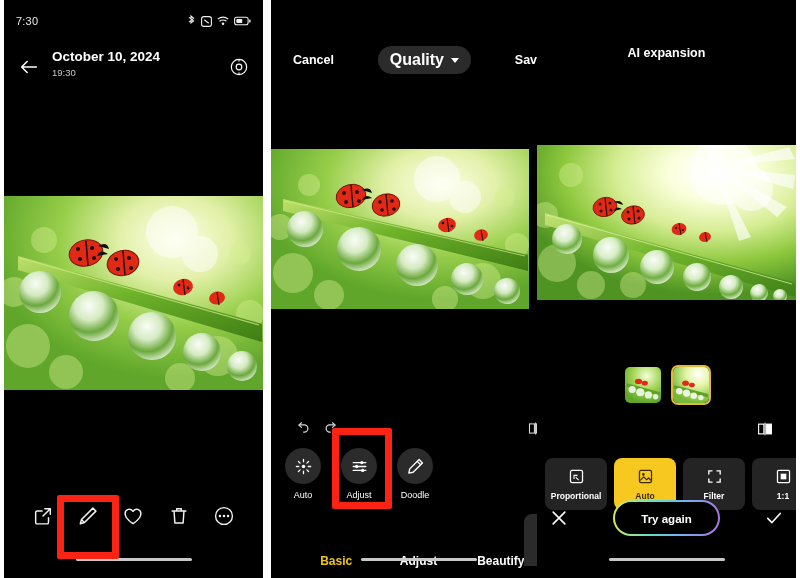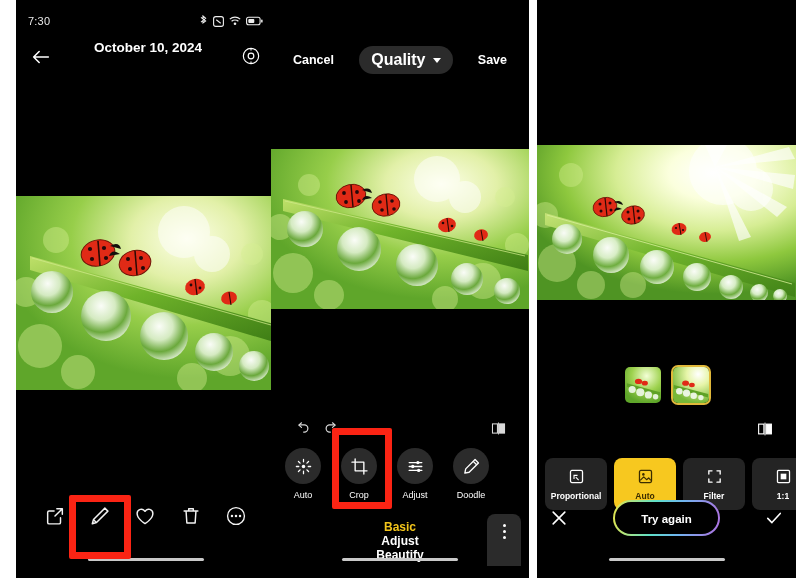--- a/index.html
+++ b/index.html
@@ -1,34 +1,34 @@
 <!DOCTYPE html>
 <html><head>
 <meta charset="utf-8">
 <style>
   html,body{margin:0;padding:0;background:#ffffff;}
   body{width:800px;height:578px;font-family:"Liberation Sans",sans-serif;overflow:hidden;}
   .stage{position:relative;width:800px;height:578px;background:#ffffff;}
 
   .panel{position:absolute;top:0;height:578px;background:#000;overflow:hidden;}
-  .p1{left:16px;width:259px;}
-  .p2{left:271px;width:258px;}
+  .p1{left:4px;width:259px;}
+  .p2{left:271px;width:258px;padding-left:37px;}
   .p3{left:537px;width:259px;}
 
   .inner{position:absolute;left:0;top:8px;width:100%;height:562px;background:#000;overflow:hidden;}
 
   
   .statusbar{position:absolute;left:0;top:0;width:100%;height:26px;display:flex;align-items:center;
              justify-content:space-between;padding:0 12px;box-sizing:border-box;}
   .clock{color:#e9e9e9;font-size:11px;letter-spacing:.2px;}
   .sysicons{display:flex;align-items:center;gap:5px;}
   .sysicons svg{display:block;}
 
   
-  .p1head{position:absolute;left:0;top:32px;width:100%;height:48px;display:flex;align-items:flex-start;padding:0 14px;box-sizing:border-box;gap:30px;}
+  .p1head{position:absolute;left:0;top:32px;width:100%;height:48px;display:flex;align-items:center;padding:0 14px;box-sizing:border-box;}
   .backarrow{width:22px;height:22px;margin-top:6px;flex:0 0 auto;}
   .titlewrap{margin-left:12px;flex:1 1 auto;}
   .p1title{color:#fff;font-size:13.5px;font-weight:bold;line-height:16px;}
   .p1sub{color:#c7c7c7;font-size:9.5px;line-height:14px;margin-top:1px;}
   .p1hicon{width:20px;height:20px;margin-top:6px;flex:0 0 auto;}
 
   
   .photo{position:absolute;overflow:hidden;background:#000;}
   .photo .sky{position:absolute;inset:0;}
 
@@ -59,22 +59,22 @@
   .undorow .gap{flex:1 1 auto;}
 
   .toolrow{position:absolute;left:0;top:440px;width:100%;height:62px;display:flex;align-items:flex-start;
            padding-left:10px;box-sizing:border-box;gap:12px;}
   .tool{width:44px;flex:0 0 auto;text-align:center;}
   .tool .circ{width:36px;height:36px;border-radius:50%;background:#2b2b2b;margin:0 auto;
               display:flex;align-items:center;justify-content:center;}
   .tool .circ svg{width:19px;height:19px;}
   .tool .lbl{color:#fff;font-size:9px;margin-top:6px;white-space:nowrap;overflow:hidden;}
 
-  .tabrow{position:absolute;left:0;top:512px;width:100%;height:26px;display:flex;align-items:center;
-          padding:0 24px;box-sizing:border-box;gap:0;flex-direction:column;}
+  .tabrow{position:absolute;left:0;top:540px;width:100%;height:26px;display:flex;align-items:center;
+          padding:0 24px;box-sizing:border-box;gap:0;}
   .tab{flex:1 1 0;text-align:center;font-size:12px;font-weight:bold;color:#fff;}
   .tab.active{color:#f2c41a;}
   .kebab{position:absolute;right:8px;top:506px;width:34px;height:44px;border-radius:8px 8px 0 0;background:#2b2b2b;
          display:flex;align-items:flex-start;justify-content:center;padding-top:8px;}
   .kebab .dot{width:3px;height:3px;border-radius:50%;background:#fff;margin:1.6px 0;}
   .kebabdots{display:flex;flex-direction:column;align-items:center;}
 
   
   .p3title{position:absolute;left:0;top:38px;width:100%;text-align:center;color:#fff;font-size:12.5px;font-weight:bold;}
 
@@ -130,20 +130,21 @@
             </svg>
         </div>
       </div>
 
       <div class="p1head">
         <svg class="backarrow" viewBox="0 0 24 24">
             <path d="M20 12H4M10 6l-6 6 6 6" fill="none" stroke="#fff" stroke-width="1.7" stroke-linecap="round" stroke-linejoin="round"></path>
           </svg>
         <div class="titlewrap">
           <div class="p1title">October 10, 2024</div>
+          <div class="p1sub">19:30</div>
         </div>
         <svg class="p1hicon" viewBox="0 0 24 24">
           <circle cx="12" cy="12" r="9.2" fill="none" stroke="#fff" stroke-width="1.4"></circle>
           <circle cx="12" cy="12" r="3.4" fill="none" stroke="#fff" stroke-width="1.4"></circle>
           <path d="M12 2.8v2.6M12 18.6v2.6" stroke="#fff" stroke-width="1.4"></path>
         </svg>
       </div>
 
       <div class="photo" style="left:0;top:188px;width:259px;height:194px;">
         <svg class="sky" viewBox="0 0 259 194" preserveAspectRatio="none">
@@ -355,28 +356,20 @@
                   <path d="M12 3v3M12 18v3M3 12h3M18 12h3M5.6 5.6l2.1 2.1M16.3 16.3l2.1 2.1M18.4 5.6l-2.1 2.1M7.7 16.3l-2.1 2.1"></path>
                 </g>
                 <circle cx="12" cy="12" r="2.2" fill="#fff"></circle>
               </svg>
             </div>
           <div class="lbl">Auto</div>
         </div>
         <div class="tool">
           <div class="circ">
               <svg viewBox="0 0 24 24">
-                <path d="M6.5 2.5v15h15M2.5 6.5h15v15" fill="none" stroke="#fff" stroke-width="1.7" stroke-linecap="round" stroke-linejoin="round"></path>
-              </svg>
-            </div>
-          <div class="lbl">Crop</div>
-        </div>
-        <div class="tool">
-          <div class="circ">
-              <svg viewBox="0 0 24 24">
                 <g stroke="#fff" stroke-width="1.6" stroke-linecap="round">
                   <path d="M4 7h16M4 12h16M4 17h16"></path>
                 </g>
                 <circle cx="15" cy="7" r="2.1" fill="#fff"></circle>
                 <circle cx="8.5" cy="12" r="2.1" fill="#fff"></circle>
                 <circle cx="16" cy="17" r="2.1" fill="#fff"></circle>
               </svg>
             </div>
           <div class="lbl">Adjust</div>
         </div>
@@ -407,20 +400,21 @@
 
       <div class="homebar"></div>
     </div>
 
     <div class="redbox" style="left:61px;top:428px;width:60px;height:81px;"></div>
   </div>
 
   <div class="panel p3">
     <div class="inner">
 
+      <div class="p3title">AI expansion</div>
 
       <div class="photo" style="left:0;top:137px;width:259px;height:155px;">
         <svg class="sky" viewBox="0 0 259 155" preserveAspectRatio="none">
           <defs>
             <radialGradient id="g3a" cx="68%" cy="18%" r="78%">
               <stop offset="0%" stop-color="#ffffff"></stop>
                 <stop offset="22%" stop-color="#fbffdd"></stop>
               <stop offset="48%" stop-color="#d6ed94"></stop>
                 <stop offset="74%" stop-color="#8ec83e"></stop>
               <stop offset="100%" stop-color="#4f9423"></stop>

